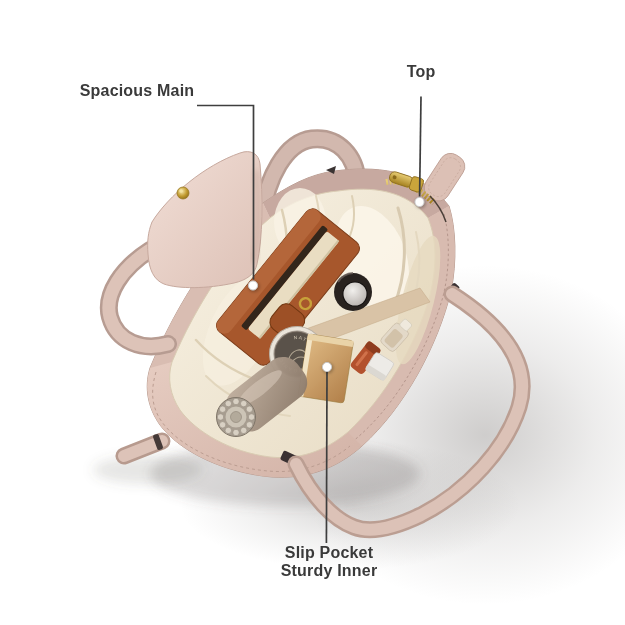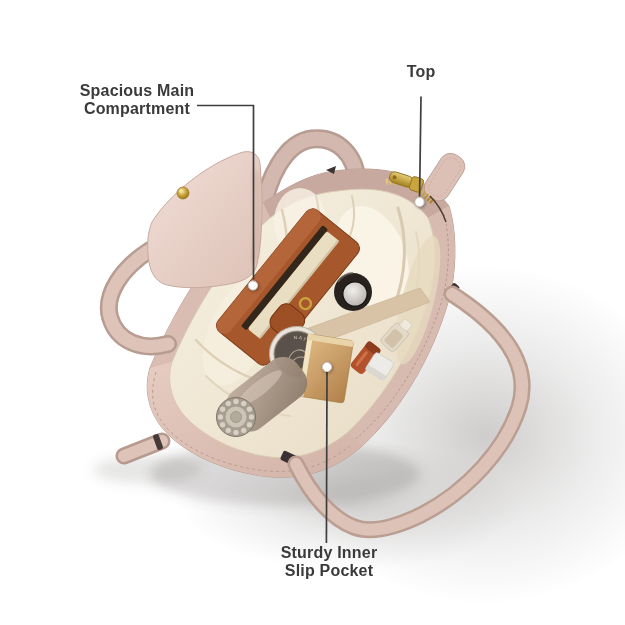--- a/index.html
+++ b/index.html
@@ -237,22 +237,21 @@
     <circle cx="253" cy="285.5" r="4.6" fill="#ffffff" stroke="#c9c9c9" stroke-width="1"></circle>
     <circle cx="420.5" cy="203" r="5.6" fill="rgba(0,0,0,0.25)" filter="url(#blur2)"></circle>
     <circle cx="419.5" cy="202" r="4.6" fill="#ffffff" stroke="#c9c9c9" stroke-width="1"></circle>
     <circle cx="328" cy="368" r="5.6" fill="rgba(0,0,0,0.25)" filter="url(#blur2)"></circle>
     <circle cx="327" cy="367" r="4.6" fill="#ffffff" stroke="#c9c9c9" stroke-width="1"></circle>
   </g>
 </svg>
 
 <div class="callout-label" id="lbl-main">
   <span class="l">Spacious Main</span>
-  <span class="l">Compartment</span>
 </div>
 <div class="callout-label" id="lbl-zip">
   <span class="l">Top</span>
 </div>
 <div class="callout-label" id="lbl-pocket">
+  <span class="l">Slip Pocket</span>
   <span class="l">Sturdy Inner</span>
-  <span class="l">Slip Pocket</span>
 </div>
 </div>
 
 </body></html>

